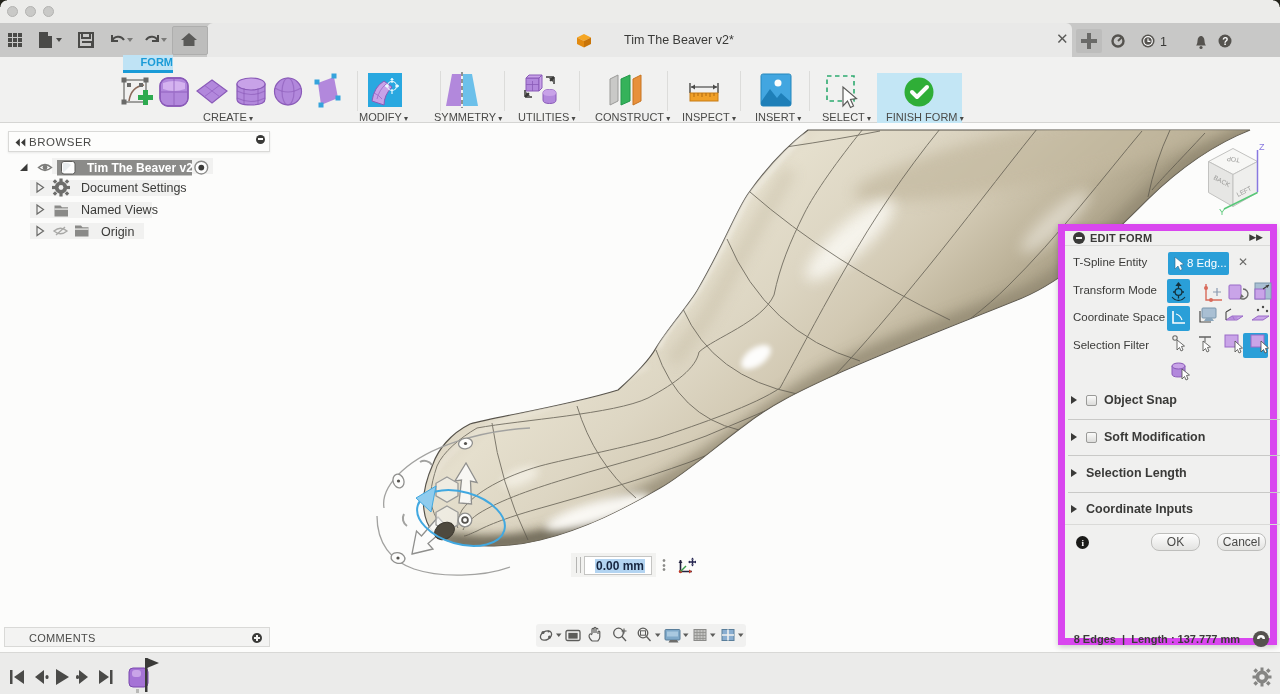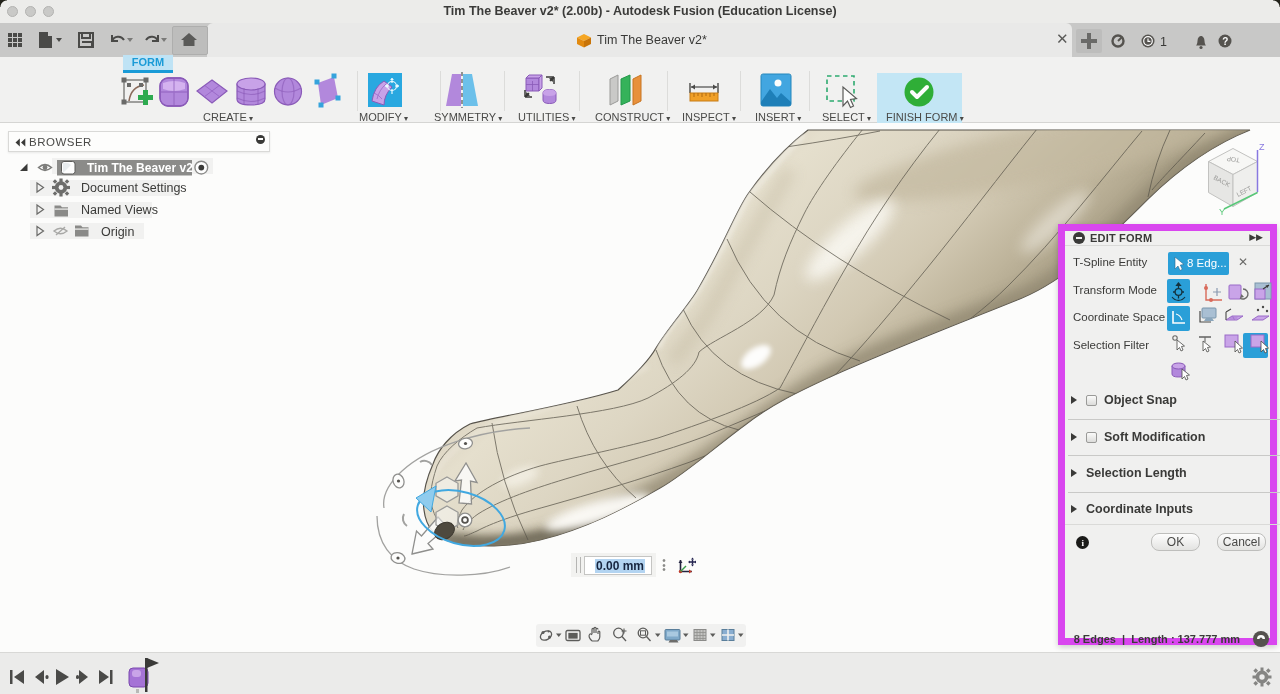--- a/index.html
+++ b/index.html
@@ -11,30 +11,30 @@
   #titlebar { left:0; top:0; width:1280px; height:23px; background:#ececea; }
   .tl { border-radius:50%; width:11px; height:11px; top:6px; background:#c9c9c7; border:1px solid #b3b3b1; }
   #title { width:100%; text-align:center; top:4px; font-size:12.5px; font-weight:bold; color:#3b3b39; }
   .corner { width:7px; height:7px; top:0; background:
      radial-gradient(circle at 7px 7px, transparent 6px, #22221a 7px); }
 
   
   #tabbar { left:0; top:23px; width:1280px; height:34px; background:#c8c8c7; }
   #homebox { left:172px; top:3px; width:36px; height:29px; background:#bdbdbc; border:1px solid #aeaead; border-radius:2px; }
   #activetab { left:207px; top:0px; width:865px; height:34px; background:#e9e9e8; border-radius:6px 6px 0 0; }
-  #tabtitle { left:597px; top:10px; font-size:12.5px; color:#3a3a38; }
+  #tabtitle { left:624px; top:10px; font-size:12.5px; color:#3a3a38; }
   #tabx { left:1056px; top:7px; font-size:15px; color:#5a5a58; }
   #plusbox { left:1076px; top:6px; width:26px; height:24px; background:#bdbdbc; border-radius:2px; }
   #plusbox div { position:absolute; background:#6a6a68; }
   .avatar { left:1246px; top:6px; width:25px; height:25px; background:#fdfdfd; border-radius:50%; text-align:center; font-size:11px; font-weight:bold; color:#3a3a38; line-height:25px;margin-left:41px; }
 
   
   #ribbon { left:0; top:57px; width:1280px; height:66px; background:#f1f1f0; border-bottom:1px solid #d5d5d3; }
   #designbox { left:11px; top:7px; width:96px; height:53px; background:#fdfdfc; border:1px solid #d2d2d0; border-radius:4px; text-align:center; line-height:53px; font-size:13px; font-weight:bold; color:#3c3c3a; }
-  #formtab { left:123px; top:-2px; width:50px; height:15px; background:#bfe3f5; color:#1a9bd7; font-weight:bold; font-size:11px; text-align:center; line-height:15px; }
+  #formtab { left:123px; top:-2px; width:50px; height:15px; background:#bfe3f5; color:#1a9bd7; font-weight:bold; font-size:11px; text-align:right; line-height:15px; }
   #formbar { left:123px; top:13px; width:50px; height:3px; background:#1a9bd7; }
   .rlabel { top:54px; font-size:11px; color:#4a4a48; white-space:nowrap; }
   .rlabel:after { content:" \25BE"; font-size:8px; }
   .rsep { top:14px; width:1px; height:40px; background:#dcdcda; }
   #finishbox { left:877px; top:16px; width:85px; height:50px; background:#c3e6f5; }
 
   
   #canvas { left:0; top:123px; width:1280px; height:529px; background:#fcfcfb; }
 
   
@@ -62,21 +62,20 @@
   
   #timeline { left:0; top:652px; width:1280px; height:42px; background:#ebebea; border-top:1px solid #d8d8d6; }
 </style>
 </head>
 <body>
 
 <div id="titlebar" class="abs">
   <div class="tl abs" style="left:7px"></div>
   <div class="tl abs" style="left:25px"></div>
   <div class="tl abs" style="left:43px"></div>
-  <div id="title" class="abs">Tim The Beaver v2* (2.00b) - Autodesk Fusion (Education License)</div>
 </div>
 <div class="corner abs" style="left:0"></div>
 <div class="corner abs" style="right:0; transform:scaleX(-1)"></div>
 
 <div id="tabbar" class="abs">
   <div id="activetab" class="abs"></div>
   <div id="homebox" class="abs"></div>
   <svg class="abs" style="left:0;top:0" width="210" height="34" viewBox="0 0 210 34">
     <g fill="#4a4a48">
       <rect x="8" y="10" width="4" height="4"></rect>
@@ -548,20 +547,26 @@
     <path d="M 4.5,4 l -2,3 h 4 z" fill="#23233f"></path>
     <path d="M 16,15.5 l -3,-2 v 4 z" fill="#c03a2a"></path>
     <circle cx="4.5" cy="15.5" r="1.7" fill="#c03a2a"></circle>
     <path d="M 4.5,15.5 L 10,10" stroke="#3a9a4a" stroke-width="1.4"></path>
     <g stroke="#23234f" stroke-width="1.4">
       <path d="M 14,6 h 5 M 16.5,3.5 v 5"></path>
     </g>
     <path d="M 16.5,1.5 l -1.5,2 h 3 z M 16.5,10.5 l -1.5,-2 h 3 z M 12,6 l 2,-1.5 v 3 z M 21,6 l -2,-1.5 v 3 z" fill="#23234f"></path>
   </svg>
 
+  <div id="comments" class="abs">
+    <span class="abs" style="left:24px;top:4px;letter-spacing:.3px">COMMENTS</span>
+    <span class="abs" style="left:247px;top:4.5px;width:10px;height:10px;background:#3a3a38;border-radius:50%"></span>
+    <span class="abs" style="left:249px;top:8.5px;width:6px;height:2px;background:#f3f3f2"></span>
+    <span class="abs" style="left:251px;top:6.5px;width:2px;height:6px;background:#f3f3f2"></span>
+  </div>
 
   <div id="navbar" class="abs"></div>
   <svg class="abs" style="left:536px;top:501px" width="210" height="23" viewBox="0 0 210 23">
     <g stroke="#5c5c5a" fill="none" stroke-width="1.3">
       <ellipse cx="10" cy="11.5" rx="6" ry="4.2" transform="rotate(-30 10 11.5)"></ellipse>
       <circle cx="7" cy="8.5" r="1.5" fill="#5c5c5a" stroke="none"></circle>
       <circle cx="13.5" cy="13" r="1.5" fill="#5c5c5a" stroke="none"></circle>
       <circle cx="12.5" cy="7.5" r="1" fill="#5c5c5a" stroke="none"></circle>
     </g>
     <path d="M 20,9.5 h 5.5 l -2.75,3.5 z" fill="#5c5c5a"></path>

